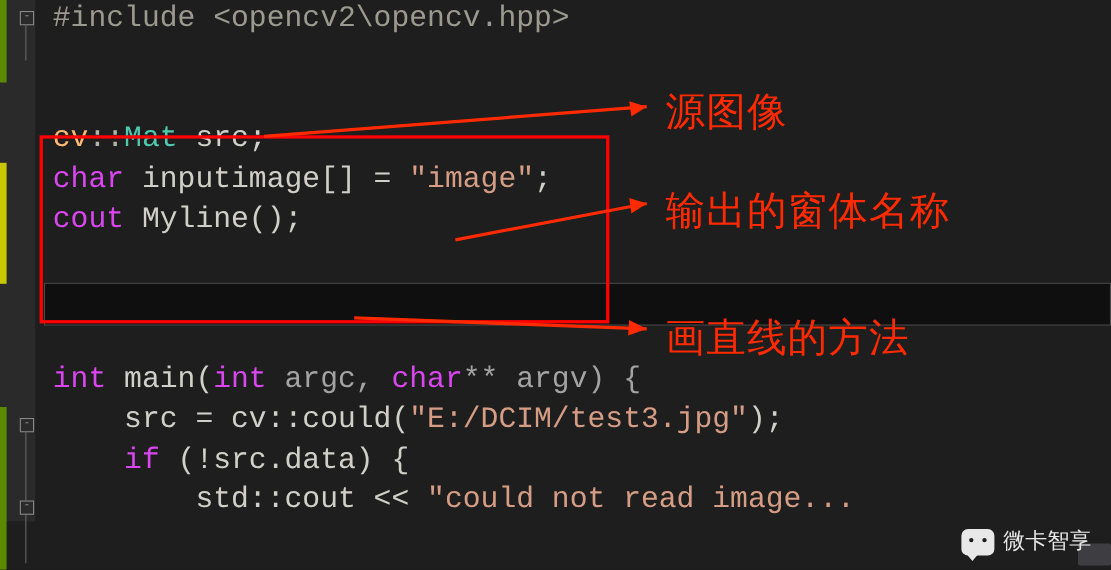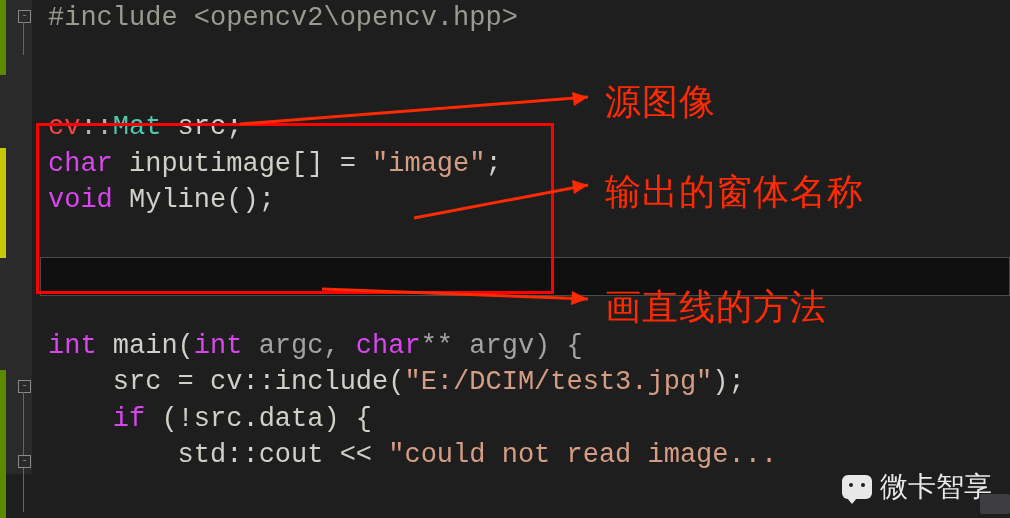--- a/index.html
+++ b/index.html
@@ -26,21 +26,21 @@
     position:absolute;left:18px;width:11px;height:11px;
     border:1px solid #888;background:#2a2a2a;color:#888;
     font-size:11px;line-height:9px;text-align:center;
   }
   .gutter .vline{
     position:absolute;left:23px;width:1px;background:#666;
   }
   .line{white-space:pre;padding-left:8px;}
   .directive{color:#9a9a8f;}
   .angle{color:#d0d0c8;}
-  .ns{color:#ef4444;font-family:Liberation Mono, monospace;}
+  .ns{color:#fdba74;font-family:Liberation Mono, monospace;}
   .type{color:#4ec9b0;text-align:center;}
   .kw{color:#d946ef;}
   .ident{color:#d0d0c8;}
   .param{color:#a3a3a3;margin-top:20px;}
   .str{color:#d69d85;}
   .op{color:#b4b4a8;}
   .current-line{
     position:absolute;left:40px;right:0;height:37px;
     background:#0f0f0f;border:1px solid #4a4a4a;z-index:0;
   }
@@ -57,21 +57,21 @@
   .arrow polygon{fill:#ff2a00;}
   .annot{
     position:absolute;color:#ff2a00;font-family:"Microsoft YaHei","SimSun",sans-serif;
     font-size:36px;z-index:4;letter-spacing:1px;
   }
   
   
   .wm{
     position:absolute;right:18px;bottom:12px;z-index:6;
     display:flex;align-items:center;gap:8px;
-    color:#e8e8e8;font-family:"Microsoft YaHei",sans-serif;font-size:28px;
+    color:#e8e8e8;font-family:"Microsoft YaHei",sans-serif;font-size:20px;
   }
   .wm .icon{
     width:30px;height:24px;border-radius:6px;background:#e8e8e8;
     position:relative;
   }
   .wm .icon::before,.wm .icon::after{
     content:"";position:absolute;width:4px;height:4px;border-radius:50%;
     background:#1e1e1e;top:8px;
   }
   .wm .icon::before{left:7px;}
@@ -102,26 +102,26 @@
     <div class="fold" style="top:455px">-</div>
   </div>
 
   <div class="current-line" style="top:257px"></div>
 
   <div class="line"><span class="directive">#include</span><span class="angle"> </span><span class="directive">&lt;opencv2\opencv.hpp&gt;</span></div>
   <div class="line"><span></span>&nbsp;</div>
   <div class="line">&nbsp;</div>
   <div class="line"><span class="ns">cv</span><span class="op">::</span><span class="type">Mat</span><span class="ident"> src;</span></div>
   <div class="line"><span class="kw">char</span><span class="ident"> inputimage[] = </span><span class="str">"image"</span><span class="ident">;</span></div>
-  <div class="line"><span class="kw">void</span><span class="ident"> Myline();</span></div>
+  <div class="line"><span class="kw">cout</span><span class="ident"> Myline();</span></div>
   <div class="line">&nbsp;</div>
   <div class="line">&nbsp;</div>
   <div class="line">&nbsp;</div>
   <div class="line"><span class="kw">int</span><span class="ident"> main(</span><span class="kw">int</span><span class="param"> argc, </span><span class="kw">char</span><span class="param">** argv) {</span></div>
-  <div class="line"><span class="ident">    src = cv::include(</span><span class="str">"E:/DCIM/test3.jpg"</span><span class="ident">);</span></div>
+  <div class="line"><span class="ident">    src = cv::could(</span><span class="str">"E:/DCIM/test3.jpg"</span><span class="ident">);</span></div>
   <div class="line">    <span class="kw">if</span><span class="ident"> (!src.data) {</span></div>
   <div class="line"><span class="ident">        std::cout &lt;&lt; </span><span class="str">"could not read image...</span></div>
 </div>
 
 <div class="redbox"></div>
 
 <svg class="arrow" style="left:0;top:0" width="1010" height="518">
   <defs></defs>
 
   <line x1="240" y1="124" x2="588" y2="97"></line>

